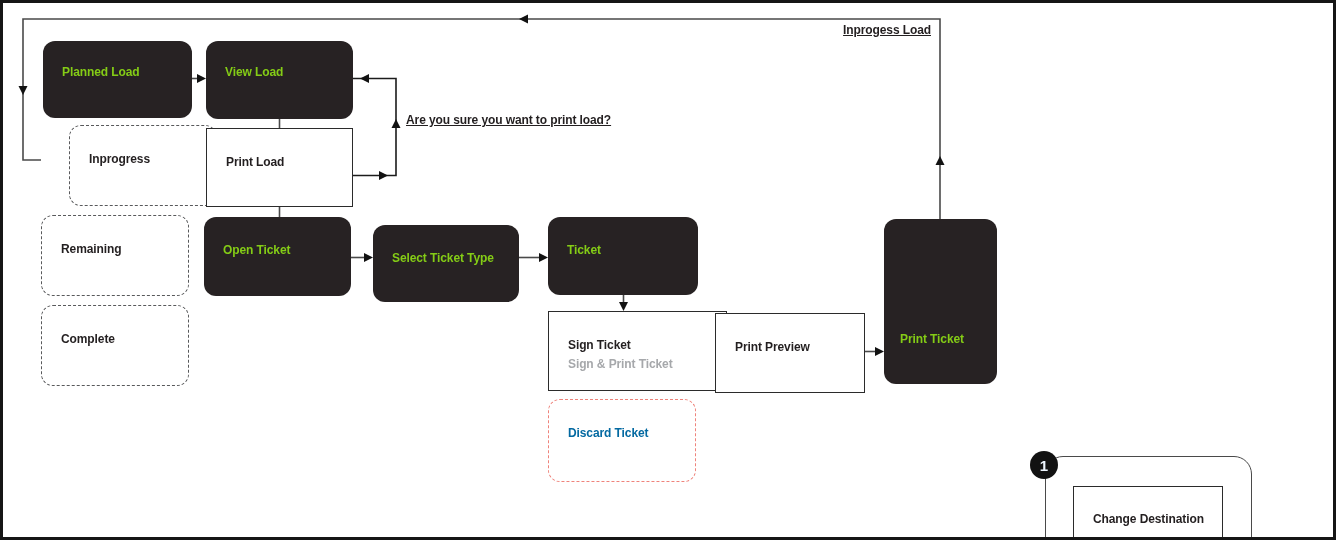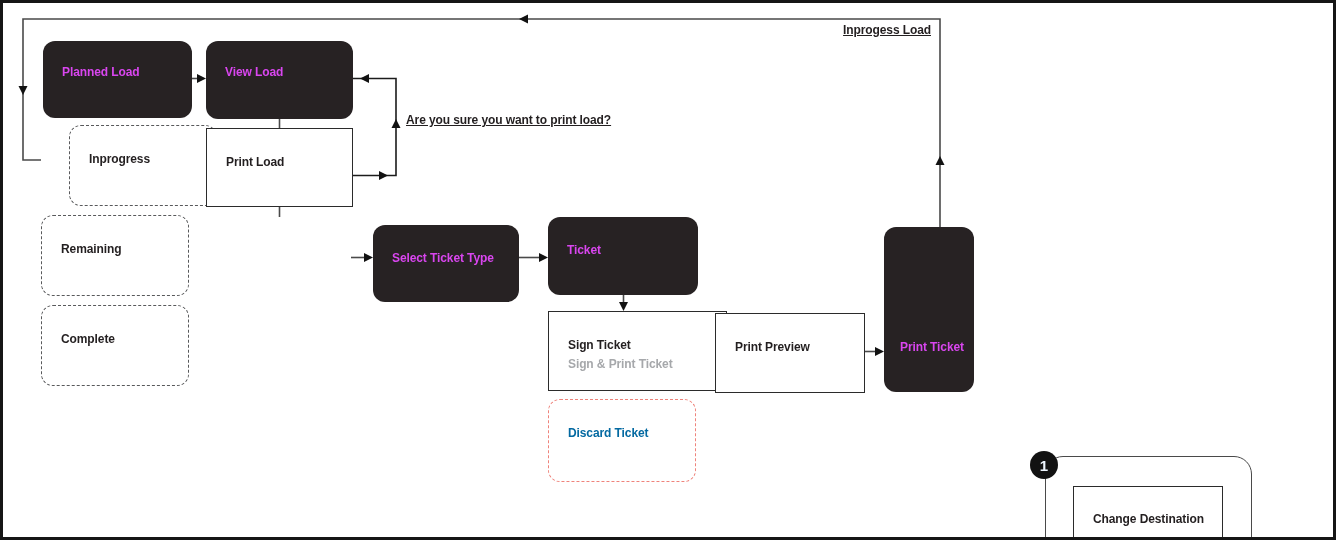--- a/index.html
+++ b/index.html
@@ -19,21 +19,21 @@
     position:absolute;left:19px;top:26px;
     font-size:12px;font-weight:700;letter-spacing:-0.1px;
     white-space:nowrap;
   }
   .node .sublabel{
     position:absolute;left:19px;top:45px;
     font-size:12px;font-weight:700;letter-spacing:-0.1px;
     color:#a6a8ab;white-space:nowrap;
   }
   .dark{
-    background:#272223;border-radius:12px;color:#d946ef;
+    background:#272223;border-radius:12px;color:#84cc16;
   }
   .white{
     background:#ffffff;border:1.5px solid #2b2b2b;border-radius:0;
   }
   .dashed{
     background:#ffffff;border:1.6px dashed #58595b;border-radius:12px;
   }
   .discard{
     background:#ffffff;border:1.6px dashed #ef837b;border-radius:12px;
   }
@@ -114,39 +114,42 @@
   </div>
 
   <div class="node dashed" style="left:38px;top:212px;width:148px;height:81px;">
     <span class="label">Remaining</span>
   </div>
 
   <div class="node dashed" style="left:38px;top:302px;width:148px;height:81px;">
     <span class="label">Complete</span>
   </div>
 
+  <div class="node dark" style="left:201px;top:214px;width:147px;height:79px;">
+    <span class="label">Open Ticket</span>
+  </div>
 
   <div class="node dark" style="left:370px;top:215px;width:146px;height:77px;margin-top:7px;">
     <span class="label">Select Ticket Type</span>
   </div>
 
   <div class="node dark" style="left:545px;top:214px;width:150px;height:78px;">
     <span class="label">Ticket</span>
   </div>
 
   <div class="node white" style="left:545px;top:308px;width:179px;height:80px;">
     <span class="label">Sign Ticket</span>
     <span class="sublabel">Sign &amp; Print Ticket</span>
   </div>
 
   <div class="node white" style="left:712px;top:310px;width:150px;height:80px;">
     <span class="label">Print Preview</span>
   </div>
 
-  <div class="node dark" style="left:881px;top:224px;width:90px;height:165px;">
+  <div class="node dark" style="left:881px;top:216px;width:113px;height:165px;">
     <span class="label" style="left:16px;top:113px;">Print Ticket</span>
   </div>
 
   <div class="node discard" style="left:545px;top:396px;width:148px;height:83px;">
     <span class="label">Discard Ticket</span>
   </div>
 
   <div class="group-rect"></div>
 
   <div class="node white" style="left:1070px;top:483px;width:150px;height:90px;">

